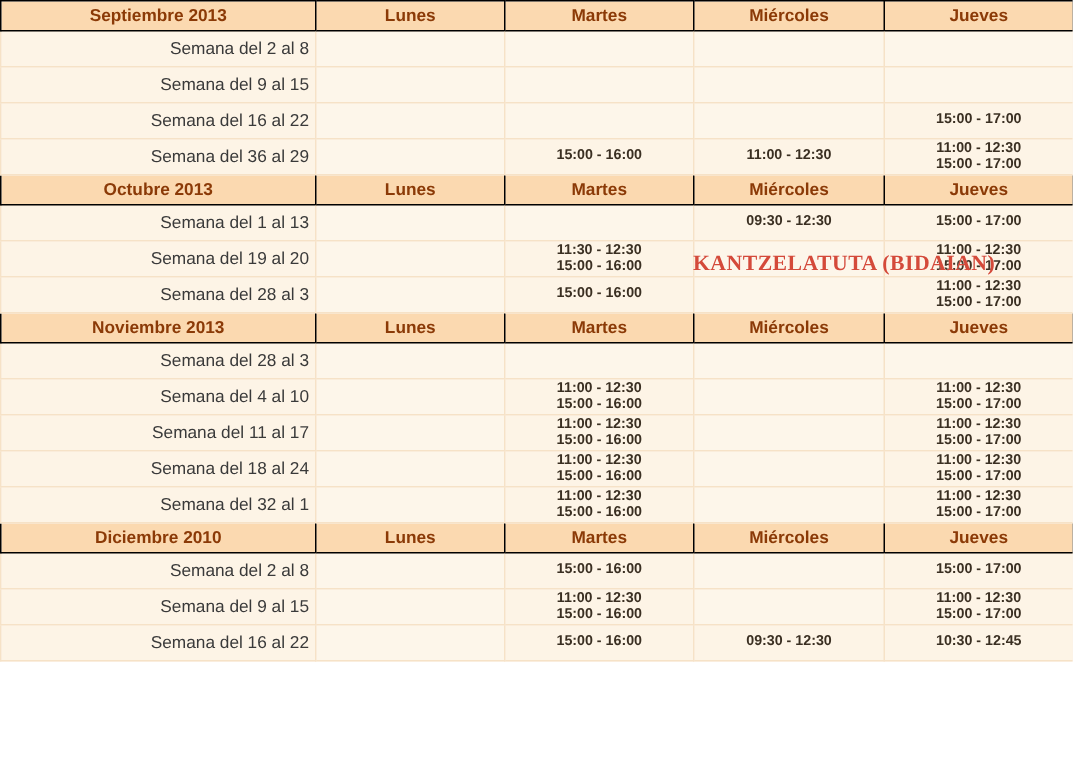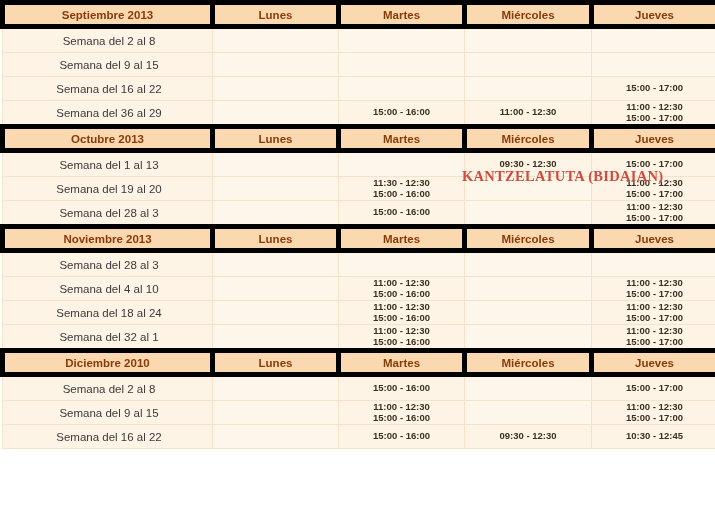--- a/index.html
+++ b/index.html
@@ -30,34 +30,34 @@
   table.schedule col.c3 { width: 127px; }
   table.schedule col.c4 { width: 126px; }
 
   tr.month-row > td {
     background: #fbd9b0;
     color: #8b3a07;
     font-weight: bold;
     font-size: 11.5px;
     text-align: center;
     height: 19px;
-    border: 5px solid #000000;
+    border: 1px solid #000000;
     padding: 0;
   }
   tr.week-row > td {
     background: #fdf4e6;
     border: 1px solid #f6e2c7;
     height: 23px;
     padding: 0 4px;
     vertical-align: middle;
     font-size: 11px;
     color: #4a3828;
   }
   tr.week-row > td.label {
-    text-align: center;
+    text-align: right;
     padding-left: 7px;
     color: #3a3a3a;
     font-size: 11.5px;
   }
   tr.week-row > td.slot {
     text-align: center;
     font-size: 9.5px;
     font-weight: bold;
     color: #3a2f22;
     line-height: 1.12;
@@ -203,20 +203,33 @@
             <span class="line">11:00 - 12:30</span>
             <span class="line">15:00 - 16:00</span>
           </td>
           <td class="slot empty"></td>
           <td class="slot">
             <span class="line">11:00 - 12:30</span>
             <span class="line">15:00 - 17:00</span>
           </td>
         </tr>
         <tr class="week-row">
+          <td class="label">Semana del 11 al 17</td>
+          <td class="slot empty"></td>
+          <td class="slot">
+            <span class="line">11:00 - 12:30</span>
+            <span class="line">15:00 - 16:00</span>
+          </td>
+          <td class="slot empty"></td>
+          <td class="slot">
+            <span class="line">11:00 - 12:30</span>
+            <span class="line">15:00 - 17:00</span>
+          </td>
+        </tr>
+        <tr class="week-row">
           <td class="label">Semana del 18 al 24</td>
           <td class="slot empty"></td>
           <td class="slot">
             <span class="line">11:00 - 12:30</span>
             <span class="line">15:00 - 16:00</span>
           </td>
           <td class="slot empty"></td>
           <td class="slot">
             <span class="line">11:00 - 12:30</span>
             <span class="line">15:00 - 17:00</span>

